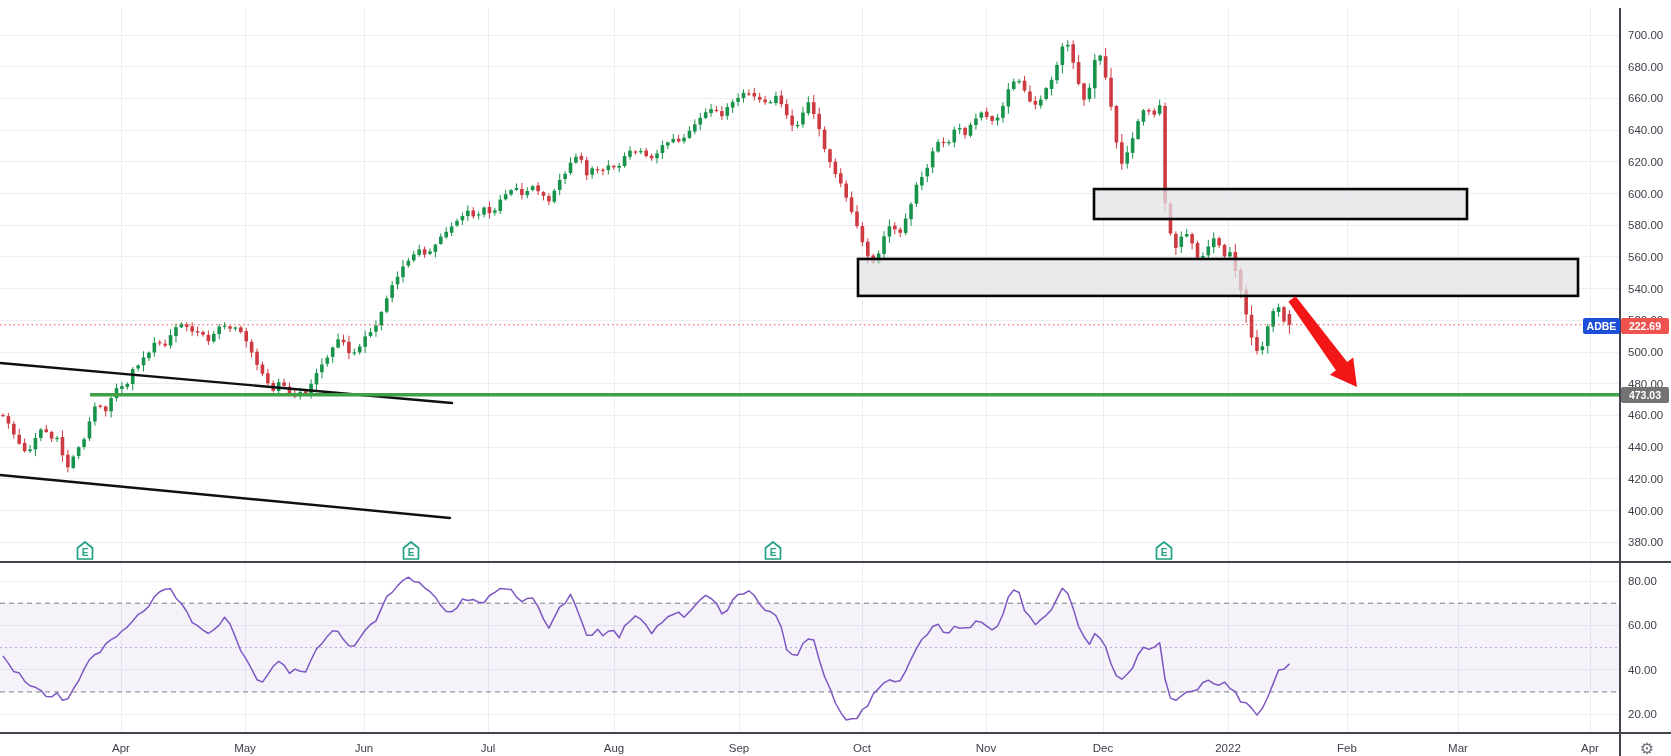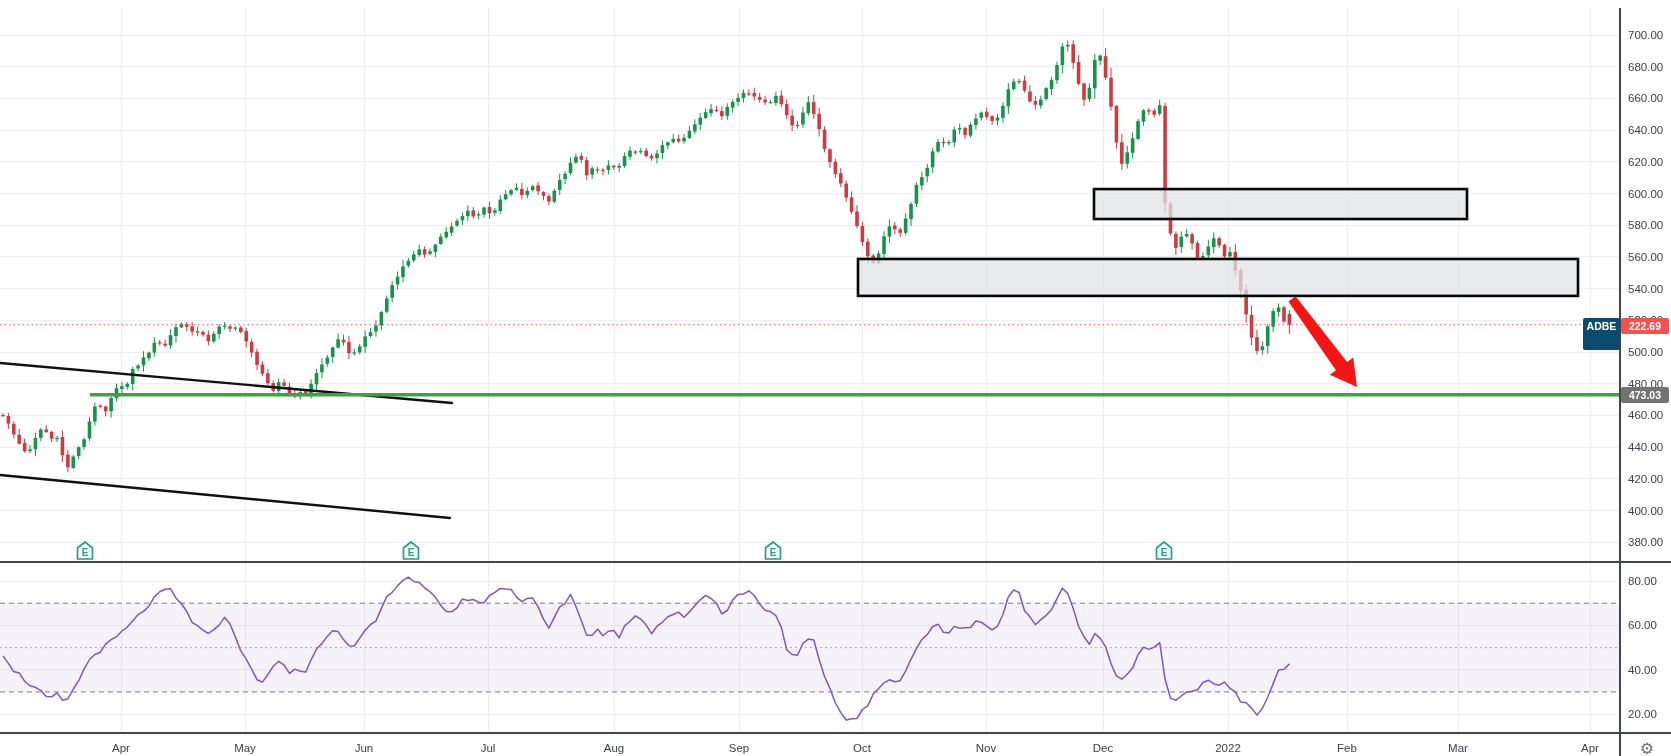--- a/index.html
+++ b/index.html
@@ -2,21 +2,21 @@
 <html><head>
 <meta charset="utf-8">
 <style>
   html,body{margin:0;padding:0;background:#fff;}
   #app{position:relative;width:1671px;height:756px;background:#fff;overflow:hidden;
        font-family:"Liberation Sans", sans-serif;margin-top:8px;}
   #chart-root{position:absolute;left:0;top:0;width:1671px;height:756px;}
   svg text{font-family:"Liberation Sans", sans-serif;}
   .badge{position:absolute;color:#fff;font-size:10.5px;font-weight:bold;
          text-align:center;border-radius:2px;z-index:5;}
-  #ticker-badge{left:1583px;top:310px;width:37px;height:32px;line-height:16px;background:#0c4a6e;}
+  #ticker-badge{left:1583px;top:310px;width:37px;height:16px;line-height:16px;background:#1d4ed8;}
   #last-price-badge{left:1621px;top:310px;width:48px;height:16px;line-height:16px;background:#ef5350;}
   #support-price-badge{left:1621px;top:379px;width:48px;height:16px;line-height:16px;background:#737373;}
   #gear-button{position:absolute;left:1628px;top:726px;width:38px;height:28px;
                display:flex;align-items:center;justify-content:center;cursor:pointer;z-index:5;}
   #gear-button span{font-size:16px;color:#6e727c;}
   .hit{position:absolute;z-index:4;}
   #price-axis-hit{left:1620px;top:0;width:51px;height:725px;cursor:ns-resize;}
   #time-axis-hit{left:0;top:725px;width:1620px;height:31px;cursor:ew-resize;}
   #pane-separator-hit{left:0;top:550px;width:1620px;height:8px;cursor:row-resize;}
 </style>

